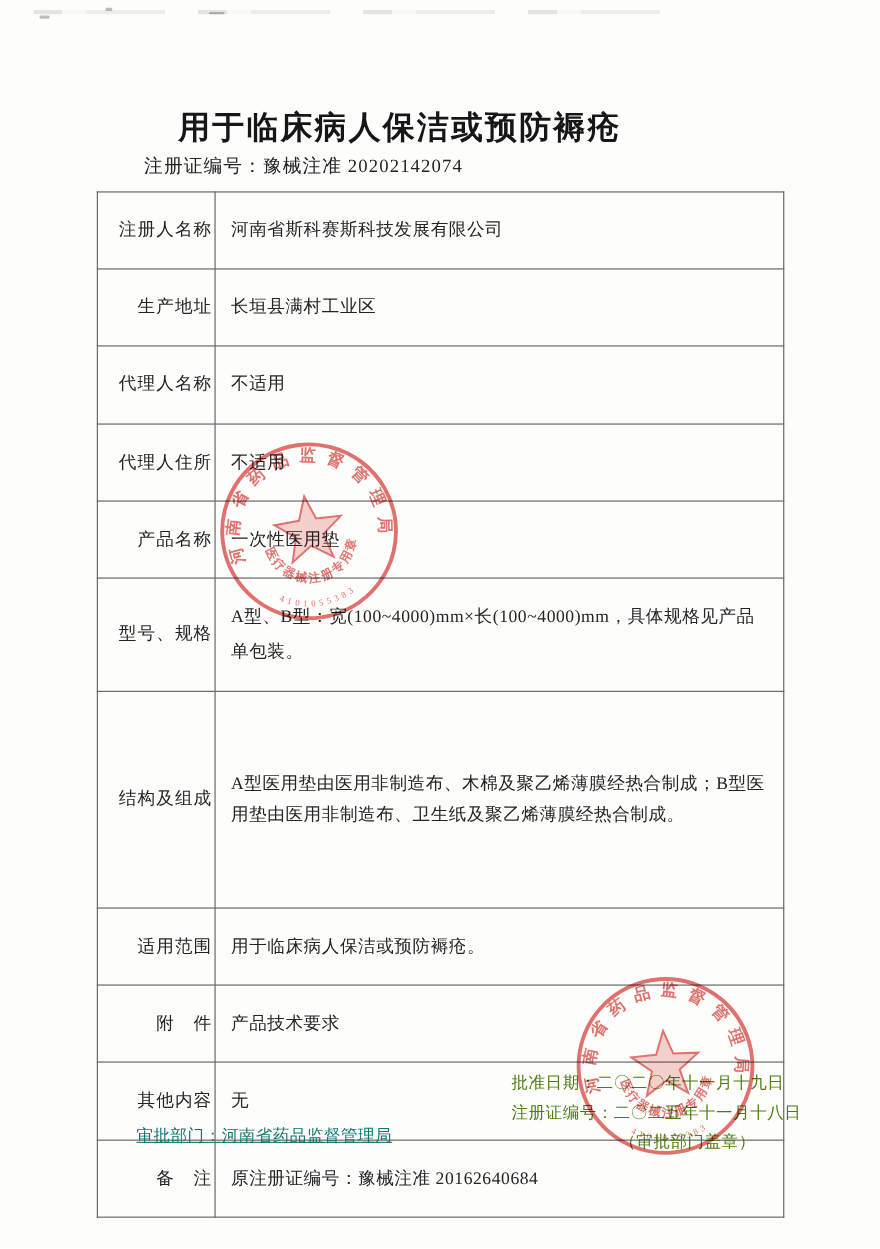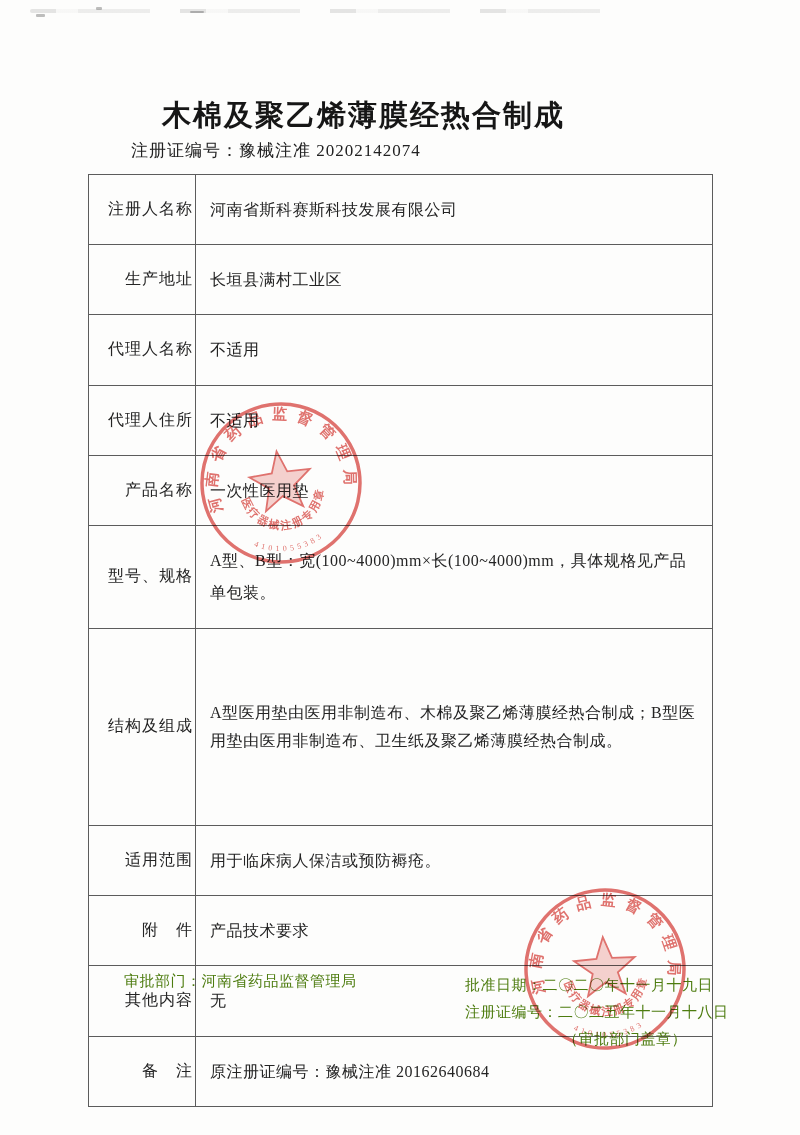--- a/index.html
+++ b/index.html
@@ -51,22 +51,22 @@
     padding:19px 14px; line-height:1.95; letter-spacing:.5px;
   }
   tr.r1  td{height:53px} tr.r2  td{height:53px} tr.r3  td{height:67px}
   tr.r4  td{height:54px} tr.r5  td{height:56px} tr.r6  td{height:55px}
   tr.r7  td{height:59px} tr.r8  td{height:197px} tr.r9 td{height:52px}
   tr.r10 td{height:51px} tr.r11 td{height:57px} tr.r12 td{height:32px}
   tr.r7 td.val { line-height:2.0; }
   tr.r8 td.val { line-height:1.75; padding-right:8px; }
 
   .footer-left {
-    position:absolute; top:972px; left:124px;
-    font-size:15px; letter-spacing:.5px; color:#4d7c0f;
+    position:absolute; top:1023px; left:124px;
+    font-size:15px; letter-spacing:.5px; color:#0f766e;text-decoration:underline;
   }
   .footer-right {
     position:absolute; top:972px; left:465px;
     font-size:15px; letter-spacing:.5px; color:#4d7c0f; line-height:27px;
   }
   .seal-note { padding-left:98px; }
 
   
   .stamp { position:absolute; mix-blend-mode:multiply; opacity:.85; }
   .stamp1 { left:196px; top:398px; transform:rotate(-8deg); }
@@ -81,21 +81,21 @@
 </head>
 <body>
 
 <div class="page">
 
   <div class="scan-edge"></div>
   <div class="speck a"></div>
   <div class="speck b"></div>
   <div class="speck c"></div>
 
-  <h1 class="title">木棉及聚乙烯薄膜经热合制成</h1>
+  <h1 class="title">用于临床病人保洁或预防褥疮</h1>
 
   <div class="cert-no"><span>注册证编号：</span><span>豫械注准 20202142074</span></div>
 
   <table class="cert-table">
     <tbody>
       <tr class="r1">
         <td class="lab">注册人名称</td>
         <td class="val">河南省斯科赛斯科技发展有限公司</td>
       </tr>
       <tr class="r3">

